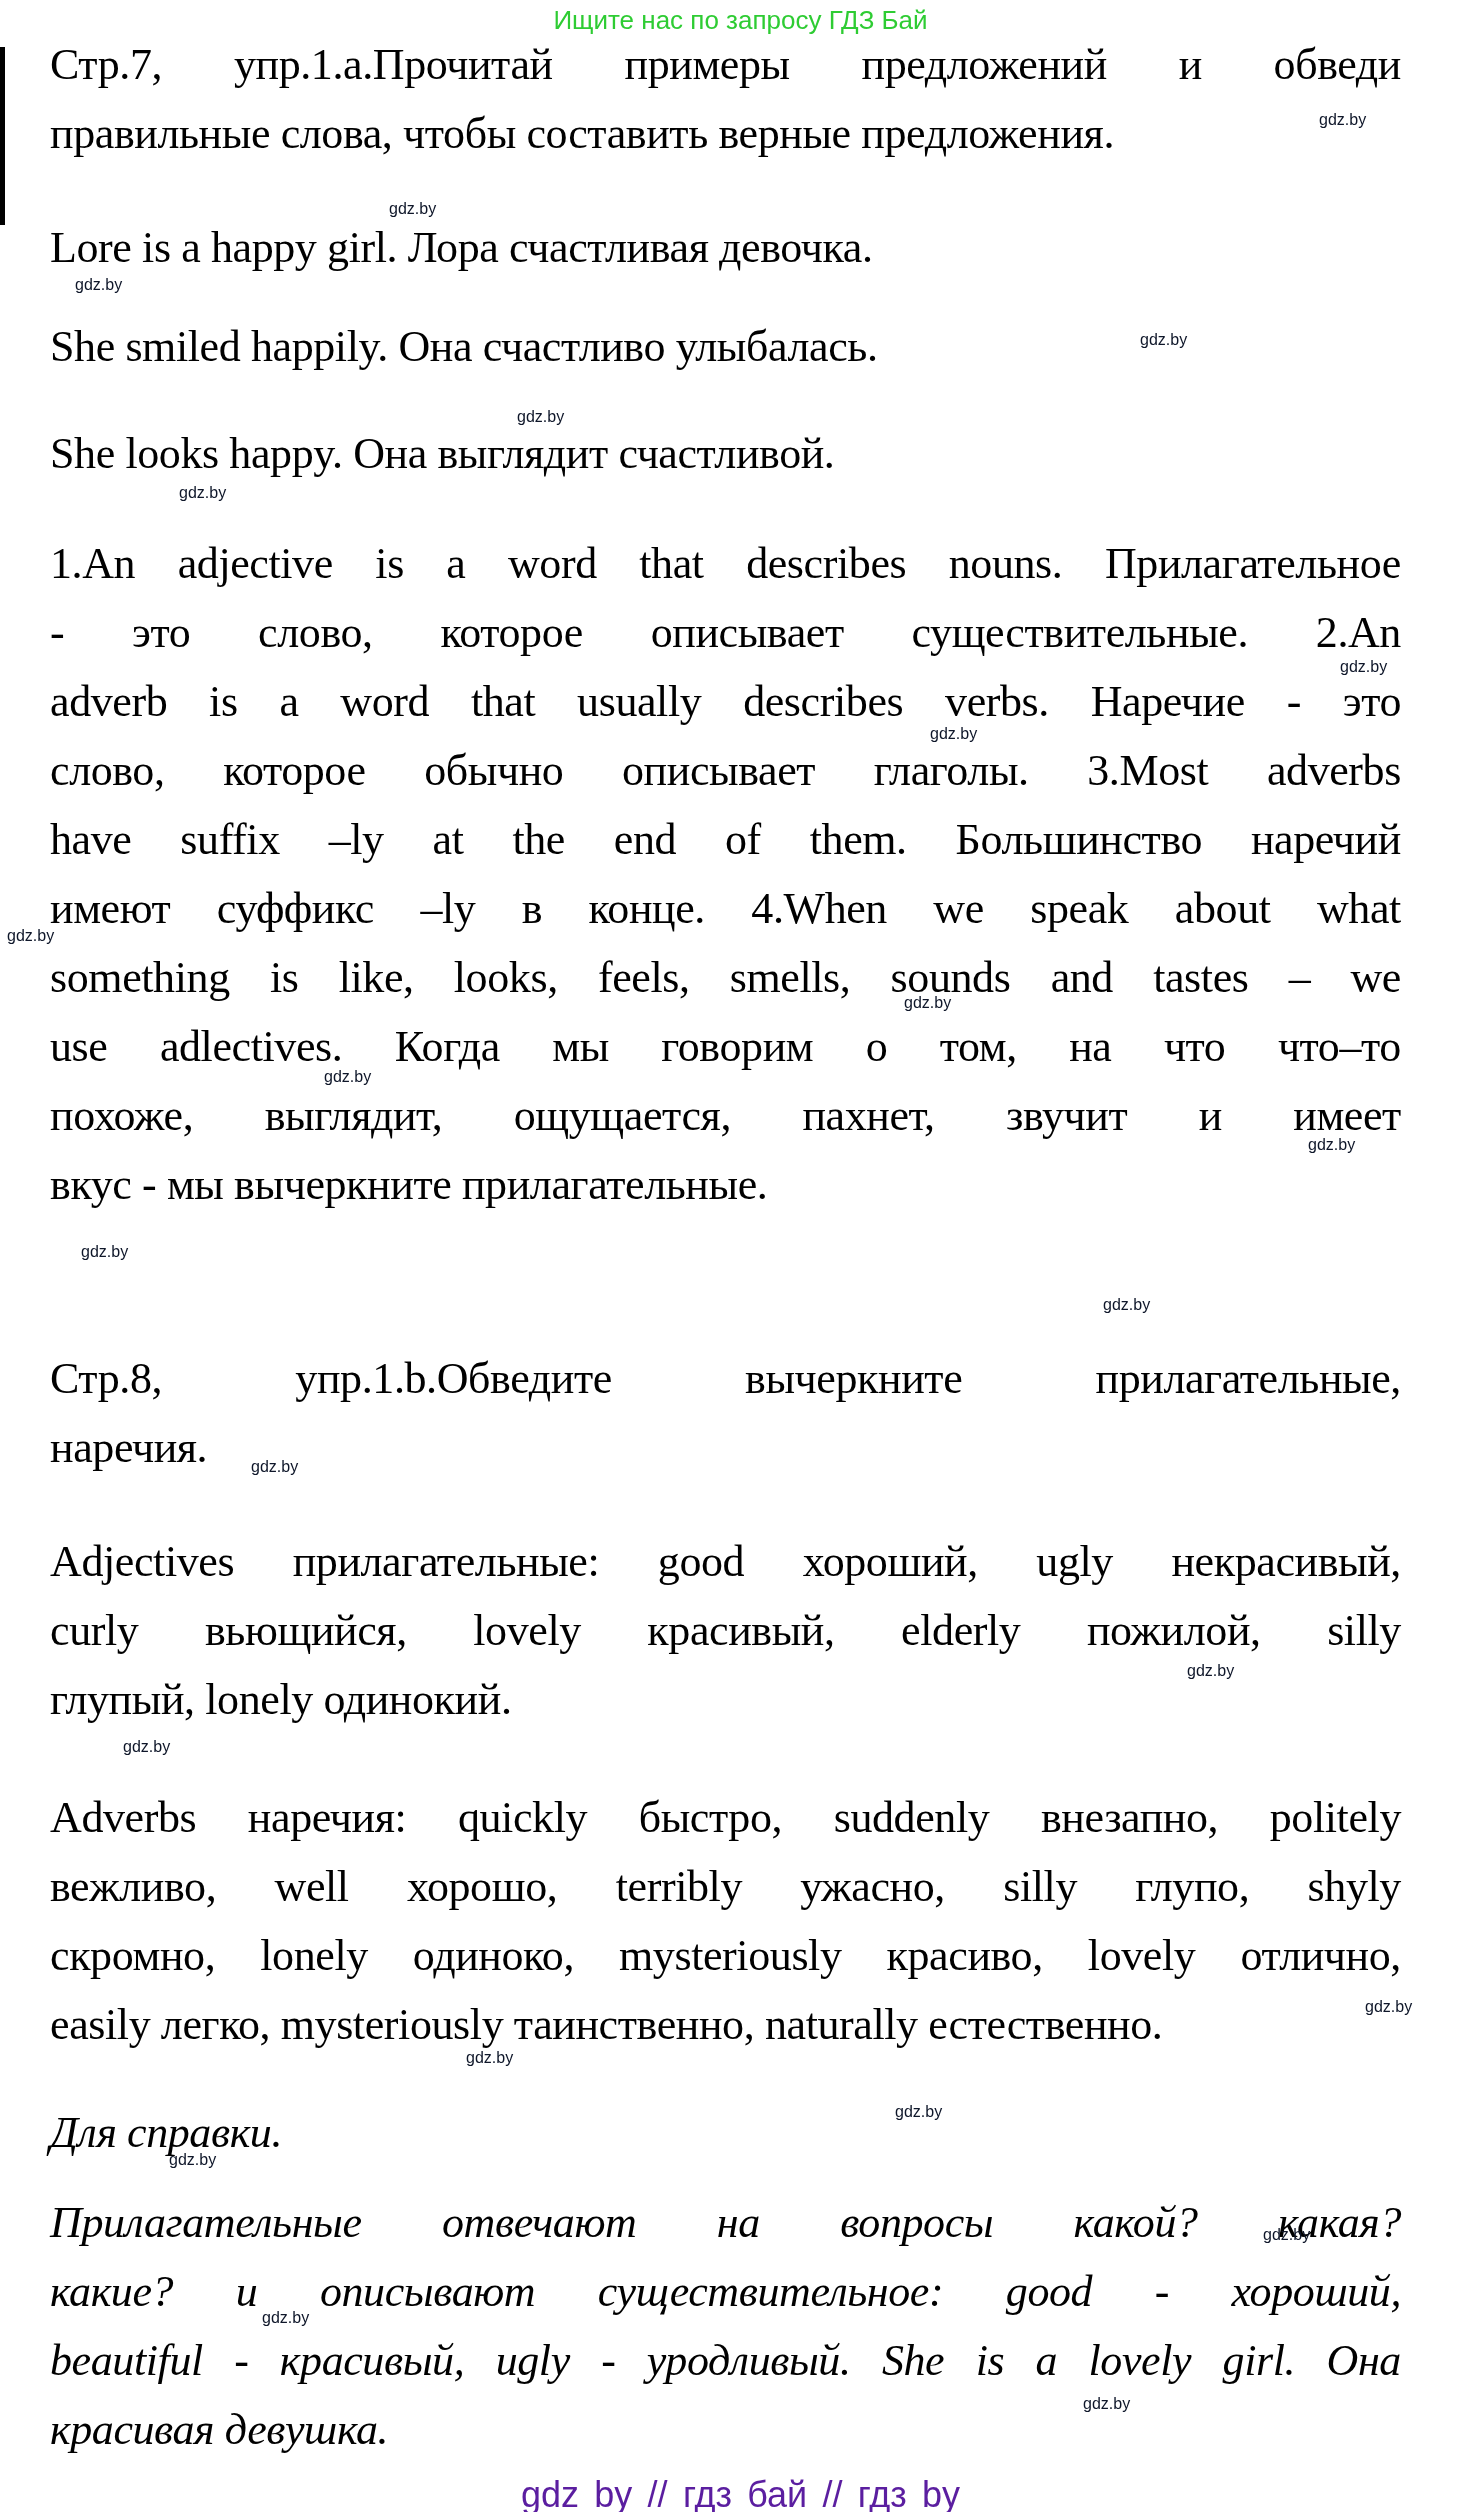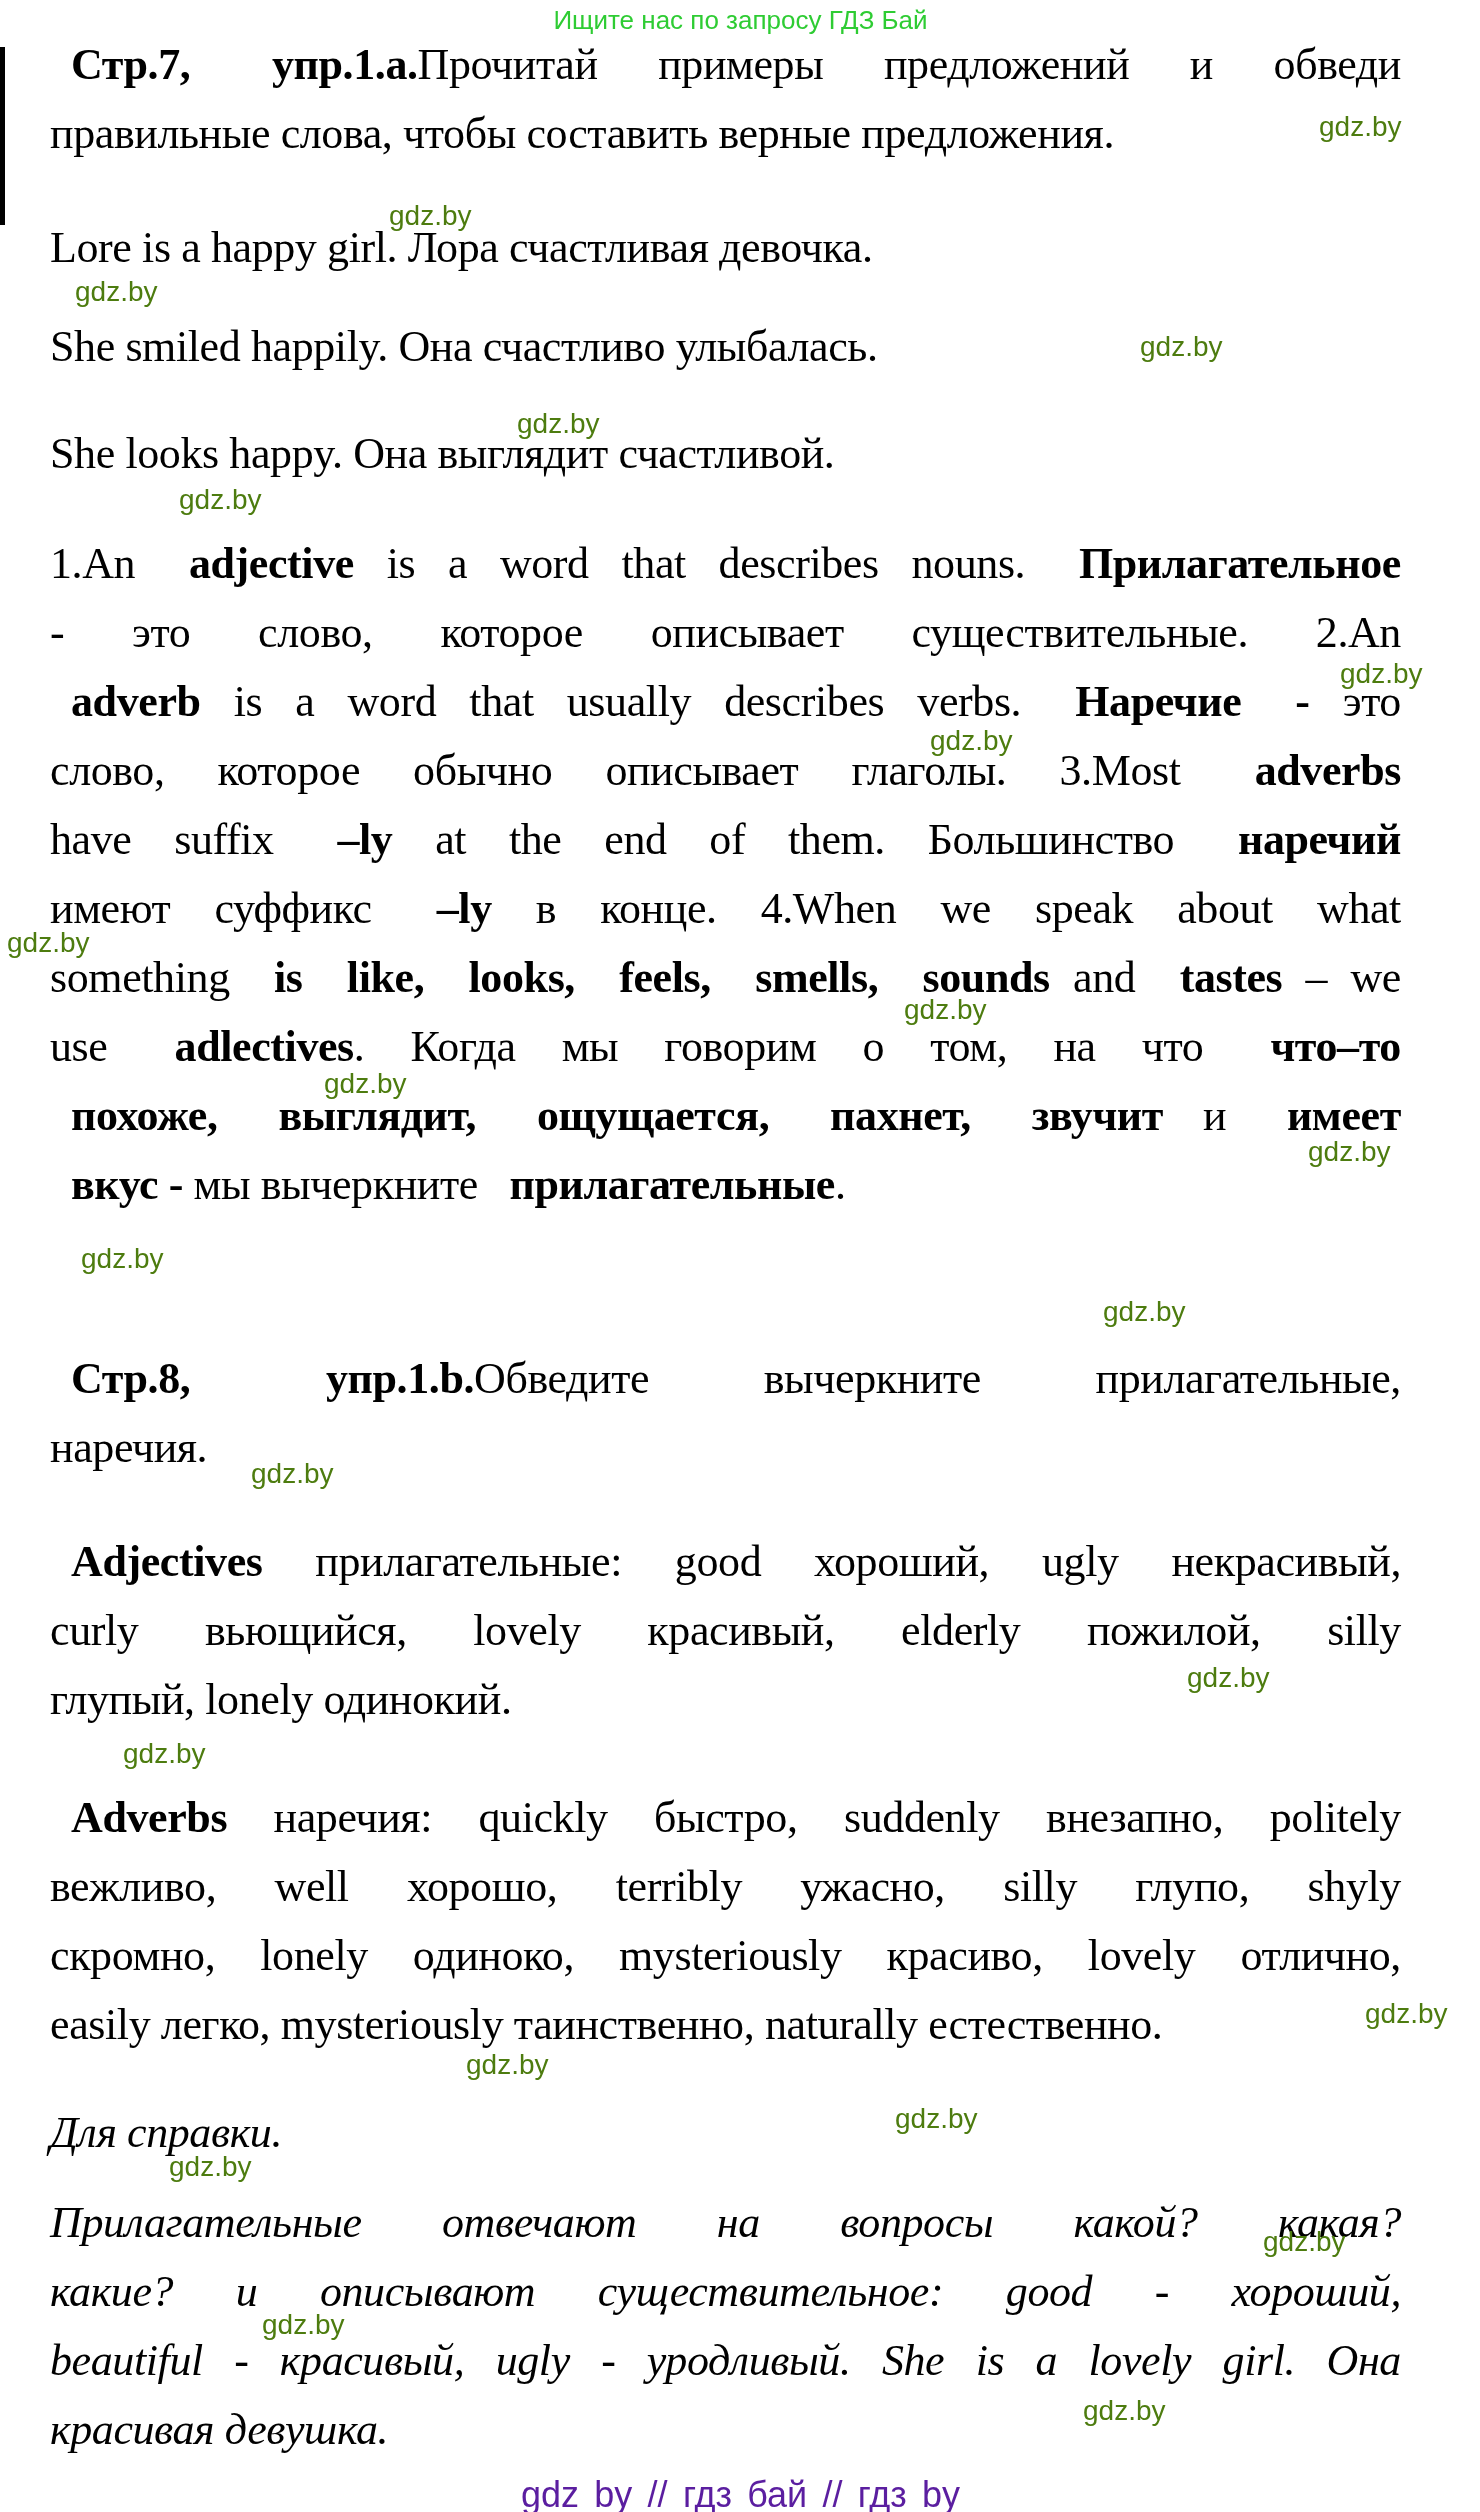--- a/index.html
+++ b/index.html
@@ -7,23 +7,23 @@
         font-family:"Liberation Serif",serif;color:#000;}
   .banner{position:absolute;top:5.3px;left:0;width:100%;text-align:center;
           font-family:Liberation Sans, sans-serif;font-size:26px;color:#2ecc33;}
   .footer{position:absolute;top:2474px;left:0;width:100%;text-align:center;
           font-family:"Liberation Sans",sans-serif;font-size:36px;color:#5b1ea0;word-spacing:5.3px;}
   .block{position:absolute;left:50px;width:1351px;font-size:44px;letter-spacing:-0.4px;}
   .block.it{font-style:italic;}
   .line{height:69px;line-height:69px;white-space:pre;}
   .line.j{display:flex;flex-wrap:nowrap;justify-content:space-between;white-space:normal;}
   .w{white-space:pre;}
-  .b{font-weight:bold;margin-left:21px;}
-  .wm{position:absolute;font-family:"Liberation Sans",sans-serif;font-size:28px;
-      color:#4d7c0f;letter-spacing:0;}
+  .b{font-weight:normal;}
+  .wm{position:absolute;font-family:"Liberation Sans",sans-serif;font-size:16px;
+      color:#0f172a;letter-spacing:0;}
   .artifact{position:absolute;left:0;top:47px;width:5.3px;height:178px;background:#000;}
 </style>
 </head>
 <body>
 
 <div class="page">
   <div class="banner">Ищите нас по запросу ГДЗ Бай</div>
   <div class="artifact"></div>
   <div id="text-layer">
       <div class="block" style="top: 30px;">

